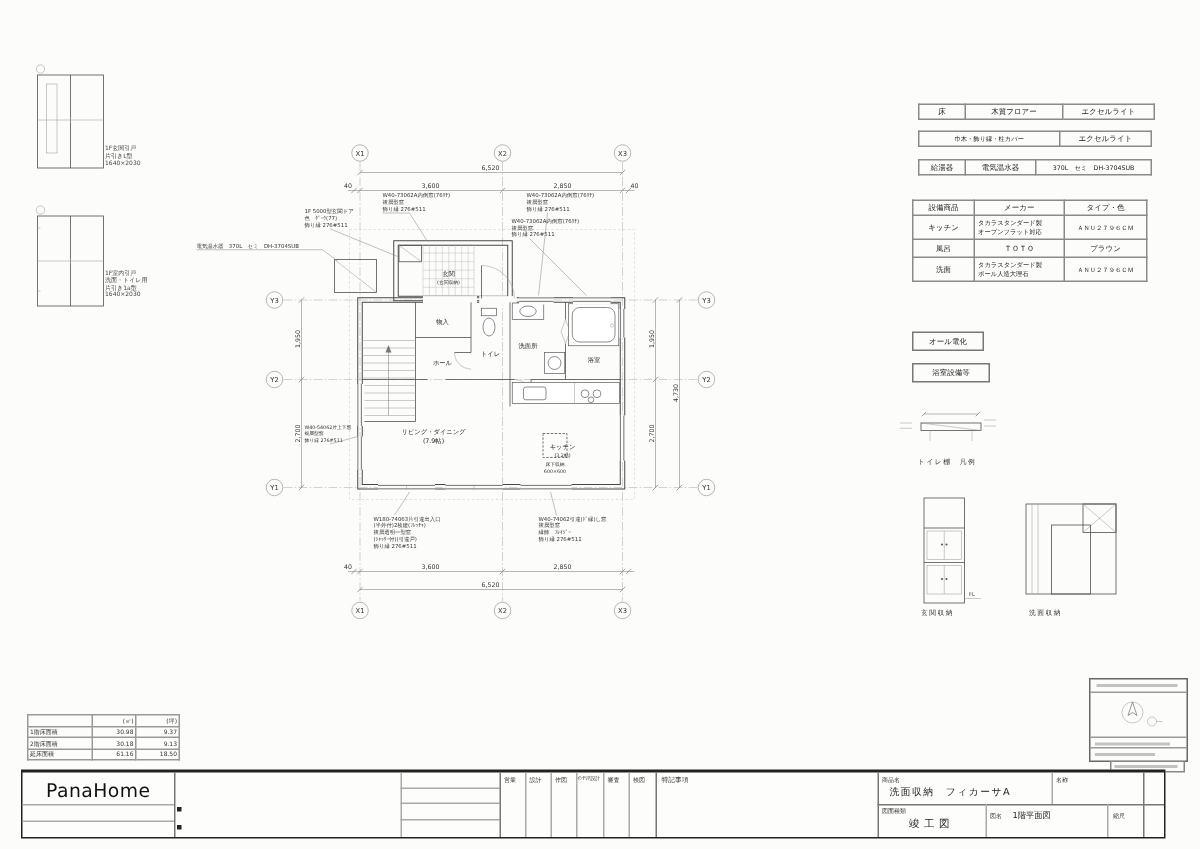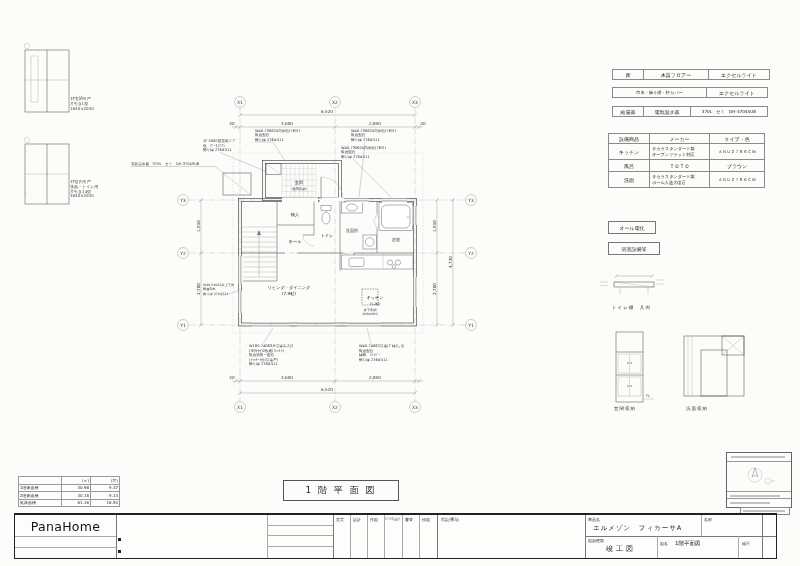--- a/index.html
+++ b/index.html
@@ -452,21 +452,20 @@
       <td class="v">9.13</td>
     </tr>
     <tr>
       <td>延床面積</td>
       <td class="v">61.16</td>
       <td class="v">18.50</td>
     </tr>
   </tbody>
     </table>
 
-  <div class="ptitle">1 階 平 面 図</div>
 
   <div class="apbox">
     <div class="abs" style="left:0;top:0;right:0;height:8px;border-bottom:1px solid #999">
       <div class="gbar abs" style="left:4px;top:3px;width:54px"></div>
     </div>
     <svg class="abs" style="left:0;top:9px" width="62" height="28" viewBox="0 0 62 28">
       <circle cx="28" cy="13" r="7" class="thin"></circle>
       <path d="M28,6 L25,15 L28,13 L31,15 Z" fill="none" stroke="#777" stroke-width=".5"></path>
       <circle cx="41" cy="19" r="3" class="thin"></circle>
       <line x1="44" y1="19" x2="48" y2="19" class="thin"></line>
@@ -506,21 +505,21 @@
     <div class="hd" style="left:355px;top:2px">作図</div>
     <div class="hd" style="left:370px;top:2px;font-size:3.4px">ｲﾝﾃﾘｱ設計</div>
     <div class="hd" style="left:390px;top:2px">審査</div>
     <div class="hd" style="left:407px;top:2px">検図</div>
     <div class="vl" style="left:422px"></div>
 
     <div class="hd" style="left:426px;top:2px;font-size:4.5px">特記事項</div>
     <div class="vl" style="left:570px"></div>
 
     <div class="hd" style="left:573px;top:2px">商品名</div>
-    <div class="hd" style="left:578px;top:9px;font-size:6.5px;letter-spacing:1px;color:#222">エルメゾン　フィカーサA</div>
+    <div class="hd" style="left:578px;top:9px;font-size:6.5px;letter-spacing:1px;color:#222">洗面収納　フィカーサA</div>
     <div class="vlg" style="left:686px;top:0;height:21px"></div>
     <div class="hd" style="left:689px;top:2px">名称</div>
     <div class="hl" style="left:570px;width:191px;top:21px;border-top-color:#777"></div>
 
     <div class="hd" style="left:573px;top:23px">図面種類</div>
     <div class="abs" style="left:570px;top:26px;width:72px;height:15px;display:flex;align-items:center;justify-content:center;font-size:7px;letter-spacing:3px;color:#222">竣工図</div>
     <div class="vlg" style="left:642px;top:21px;bottom:0"></div>
     <div class="hd" style="left:645px;top:26px">図名</div>
     <div class="hd" style="left:660px;top:25px;font-size:5.5px;color:#222">1階平面図</div>
     <div class="vlg" style="left:723px;top:21px;bottom:0"></div>

